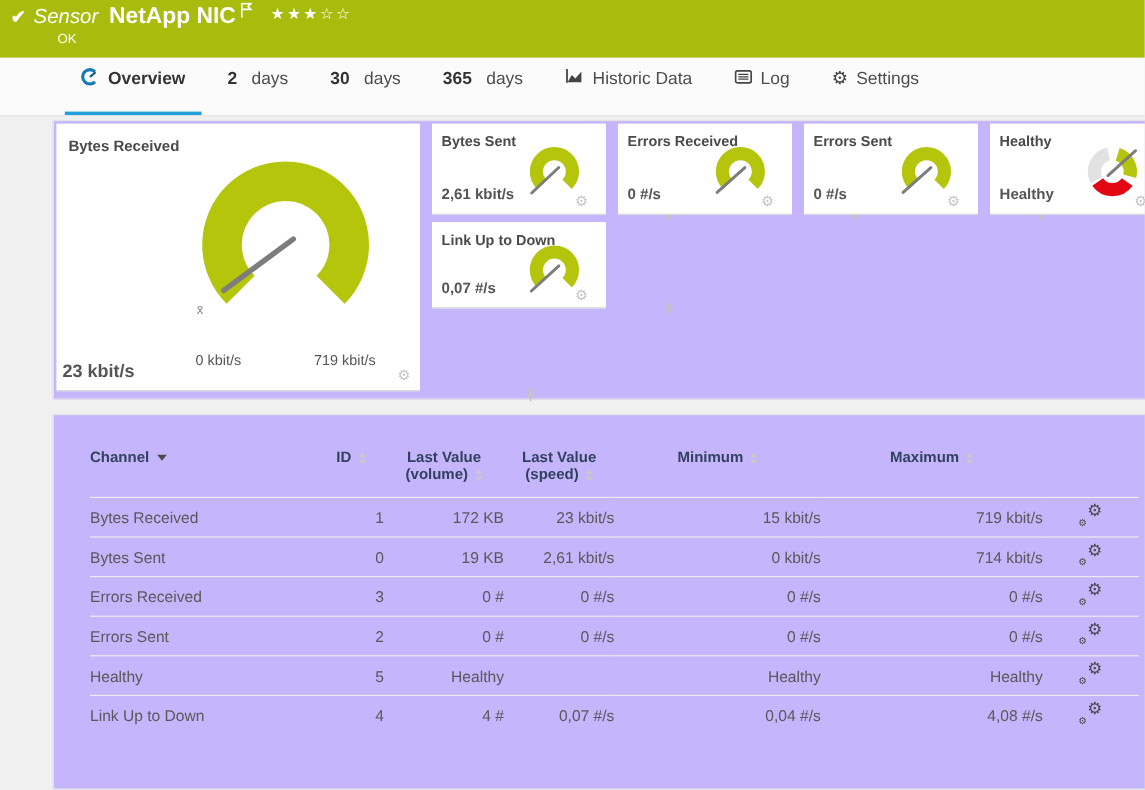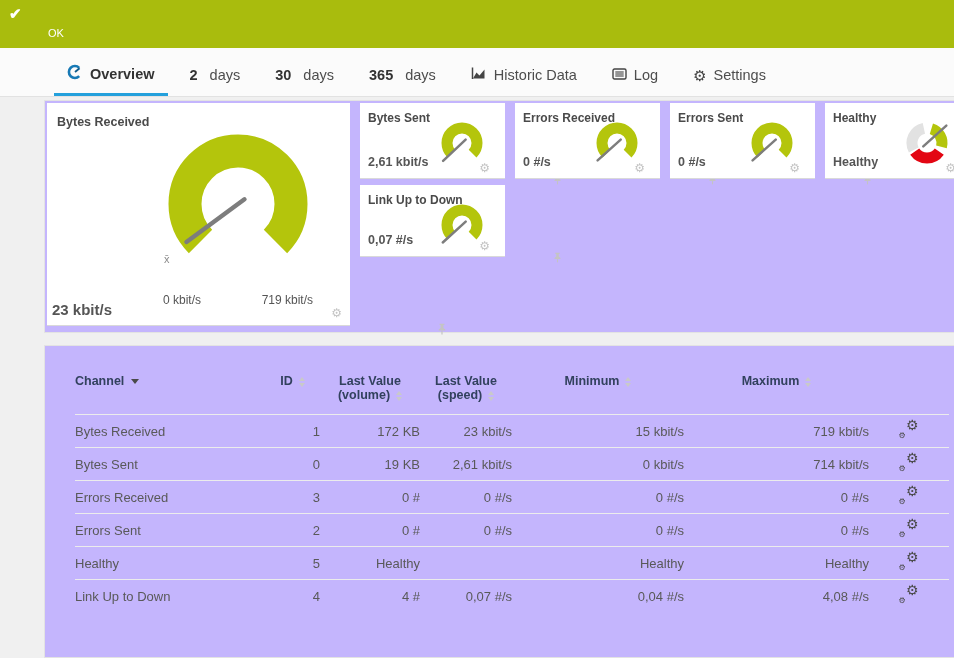--- a/index.html
+++ b/index.html
@@ -12,21 +12,21 @@
   .hdr .check{position:absolute;left:9px;top:5px;font-size:15px;font-weight:bold}
   .hdr .row1{position:absolute;left:28px;top:3px;display:flex;align-items:center}
   .sensor-type{font-style:italic;font-size:17px;margin-right:9px}
   .sensor-name{font-weight:bold;font-size:19px}
   .flag{margin-left:4px;margin-top:-6px}
   .stars{font-size:13px;letter-spacing:2px;margin-left:14px;margin-top:-5px;cursor:pointer}
   .status-ok{position:absolute;left:48px;top:27px;font-size:11px;font-weight:normal}
 
   
   .tabs{height:49px;background:#fbfbfb;border-bottom:1px solid #e2e2e2;
-        display:flex;align-items:flex-end;padding-left:54px;white-space:nowrap;overflow:hidden}
+        display:flex;padding-left:54px;white-space:nowrap;overflow:hidden}
   .tab{display:flex;align-items:center;gap:7px;padding:0 13px 10px;margin-right:9px;
        font-size:14.5px;color:#4d4d4d;border-bottom:3px solid transparent;cursor:pointer}
   .tab.active{font-weight:bold;color:#333;border-bottom-color:#23a0dc}
   .tab .num{font-weight:bold;color:#333;margin-right:5px}
   .tab .gear-glyph{font-size:15px;color:#444;line-height:1}
 
   
   .panel{position:absolute;left:44px;width:926px;background:#c4b5fd;
          border:1px solid #e3e3e3;border-right:none}
   #gauges-panel{top:100px;height:233px}
@@ -69,20 +69,30 @@
   .sort-both .d{border-top:4px solid #c9c9c9}
   .chset{position:relative;display:inline-block;width:19px;height:17px;color:#4a4a4a;cursor:pointer}
   .chset .g1{position:absolute;right:0;top:-3px;font-size:14px;line-height:1}
   .chset .g2{position:absolute;left:-1px;bottom:-2px;font-size:8px;line-height:1}
 </style>
 </head>
 <body>
 
 <div class="hdr">
   <span class="check">✔</span>
+  <div class="row1">
+    <span class="sensor-type">Sensor</span>
+    <span class="sensor-name">NetApp NIC</span>
+    <span class="flag">
+      <svg width="11" height="13" viewBox="0 0 11 13">
+          <path d="M1.5 0.5 V12.5 M1.5 1 h7.5 l-2.2 2.4 2.2 2.4 H1.5" stroke="#fff" stroke-width="1.4" fill="none"></path>
+        </svg>
+    </span>
+    <span class="stars">★★★☆☆</span>
+  </div>
   <span class="status-ok">OK</span>
 </div>
 
 <div class="tabs">
   <div class="tab active">
     <span>
       <svg width="16" height="16" viewBox="0 0 16 16">
           <path d="M12.2 12.2 A6 6 0 1 1 12.2 3.8" stroke="#1779b5" stroke-width="2.6" fill="none"></path>
           <line x1="8" y1="8" x2="12.6" y2="4.2" stroke="#0e5a8a" stroke-width="1.8"></line>
         </svg>

